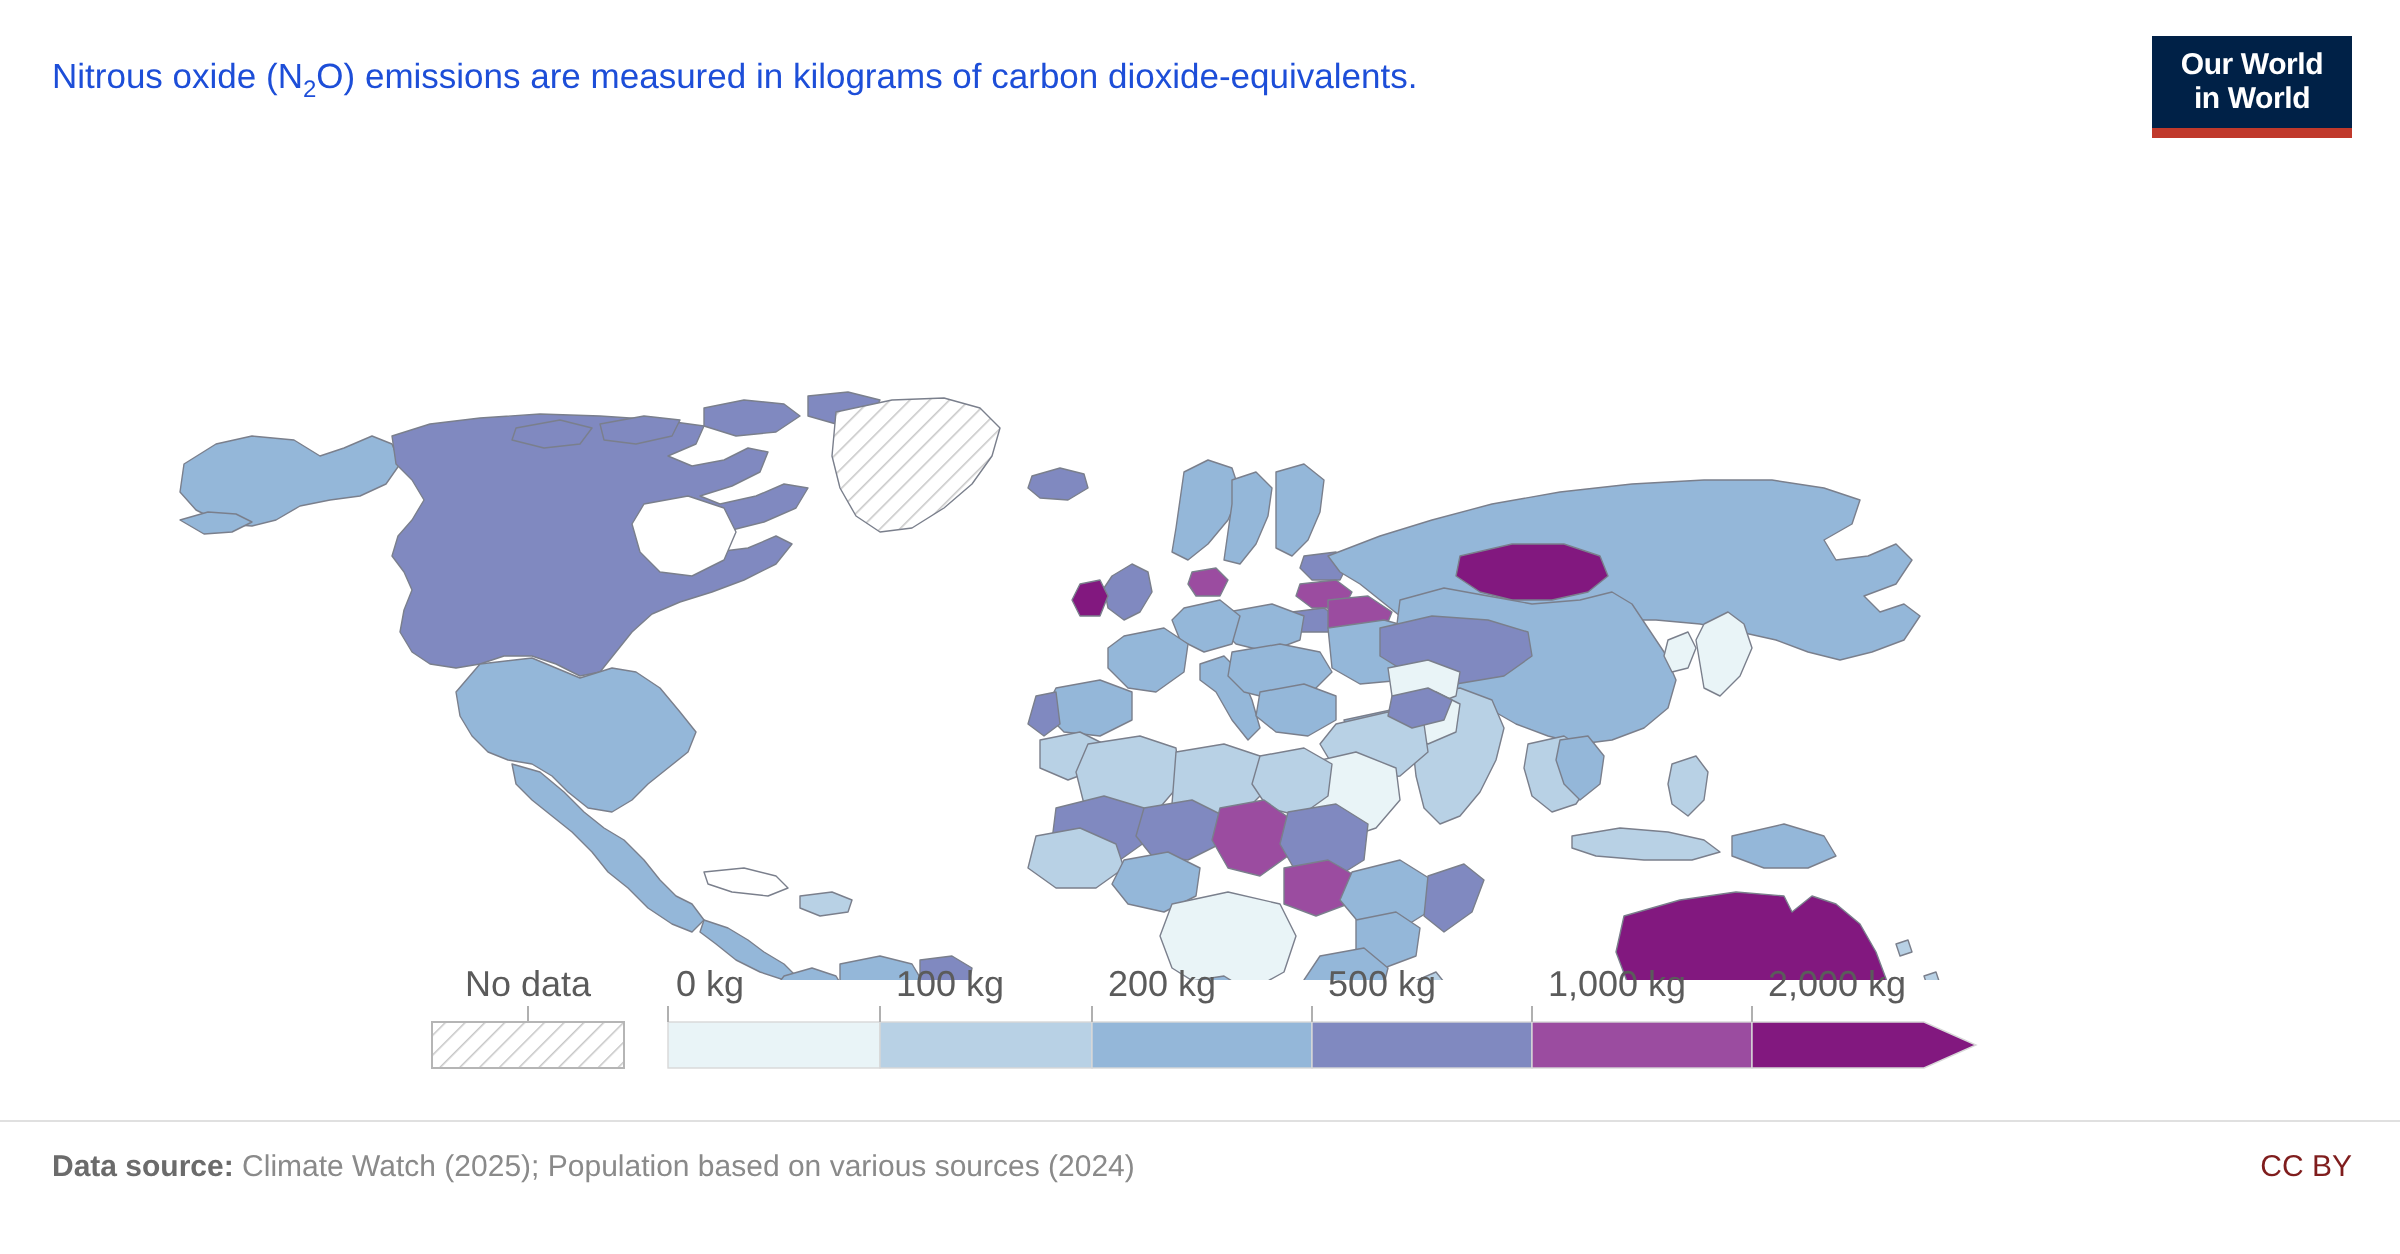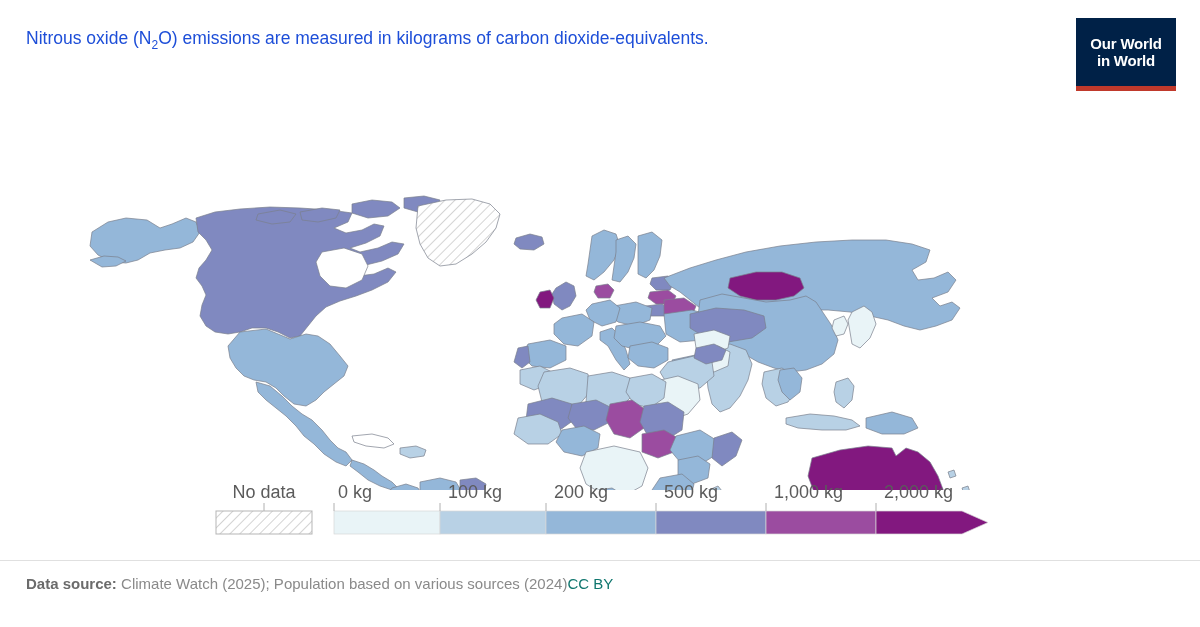--- a/index.html
+++ b/index.html
@@ -51,21 +51,21 @@
     font-size: 12px;
     line-height: 0;
   }
 
   
   #owid-logo {
     position: absolute;
     right: 24px;
     top: 18px;
     width: 100px;
-    height: 73px;
+    height: 51px;
     background: #002147;
     box-sizing: border-box;
     display: flex;
     flex-direction: column;
     align-items: center;
     justify-content: center;
     border-bottom: 5px solid #c0392b;
   }
   #owid-logo .ln {
     color: #ffffff;
@@ -105,35 +105,36 @@
     position: absolute;
     left: 0;
     top: 560px;
     width: 1200px;
     height: 57px;
     box-sizing: border-box;
     border-top: 1px solid #e0e0e0;
     padding: 14px 24px 0 26px;
     display: flex;
     align-items: flex-start;
+    justify-content: space-between;
   }
   #source-text {
     font-family: "Liberation Sans", sans-serif;
     font-size: 15px;
     color: #8a8a8a;
     white-space: nowrap;
   }
   #source-text .lbl {
     font-weight: 700;
     color: #6b6b6b;
   }
   #license-text {
     font-family: "Liberation Sans", sans-serif;
     font-size: 15px;
-    color: #0f766e;
+    color: #7f1d1d;
     white-space: nowrap;
   }
 </style>
 </head>
 <body>
 
 <div id="header">
   <p id="subtitle"><span>Nitrous oxide (N</span><sub>2</sub><span>O) emissions are measured in kilograms of carbon dioxide-equivalents.</span></p>
 </div>
 

